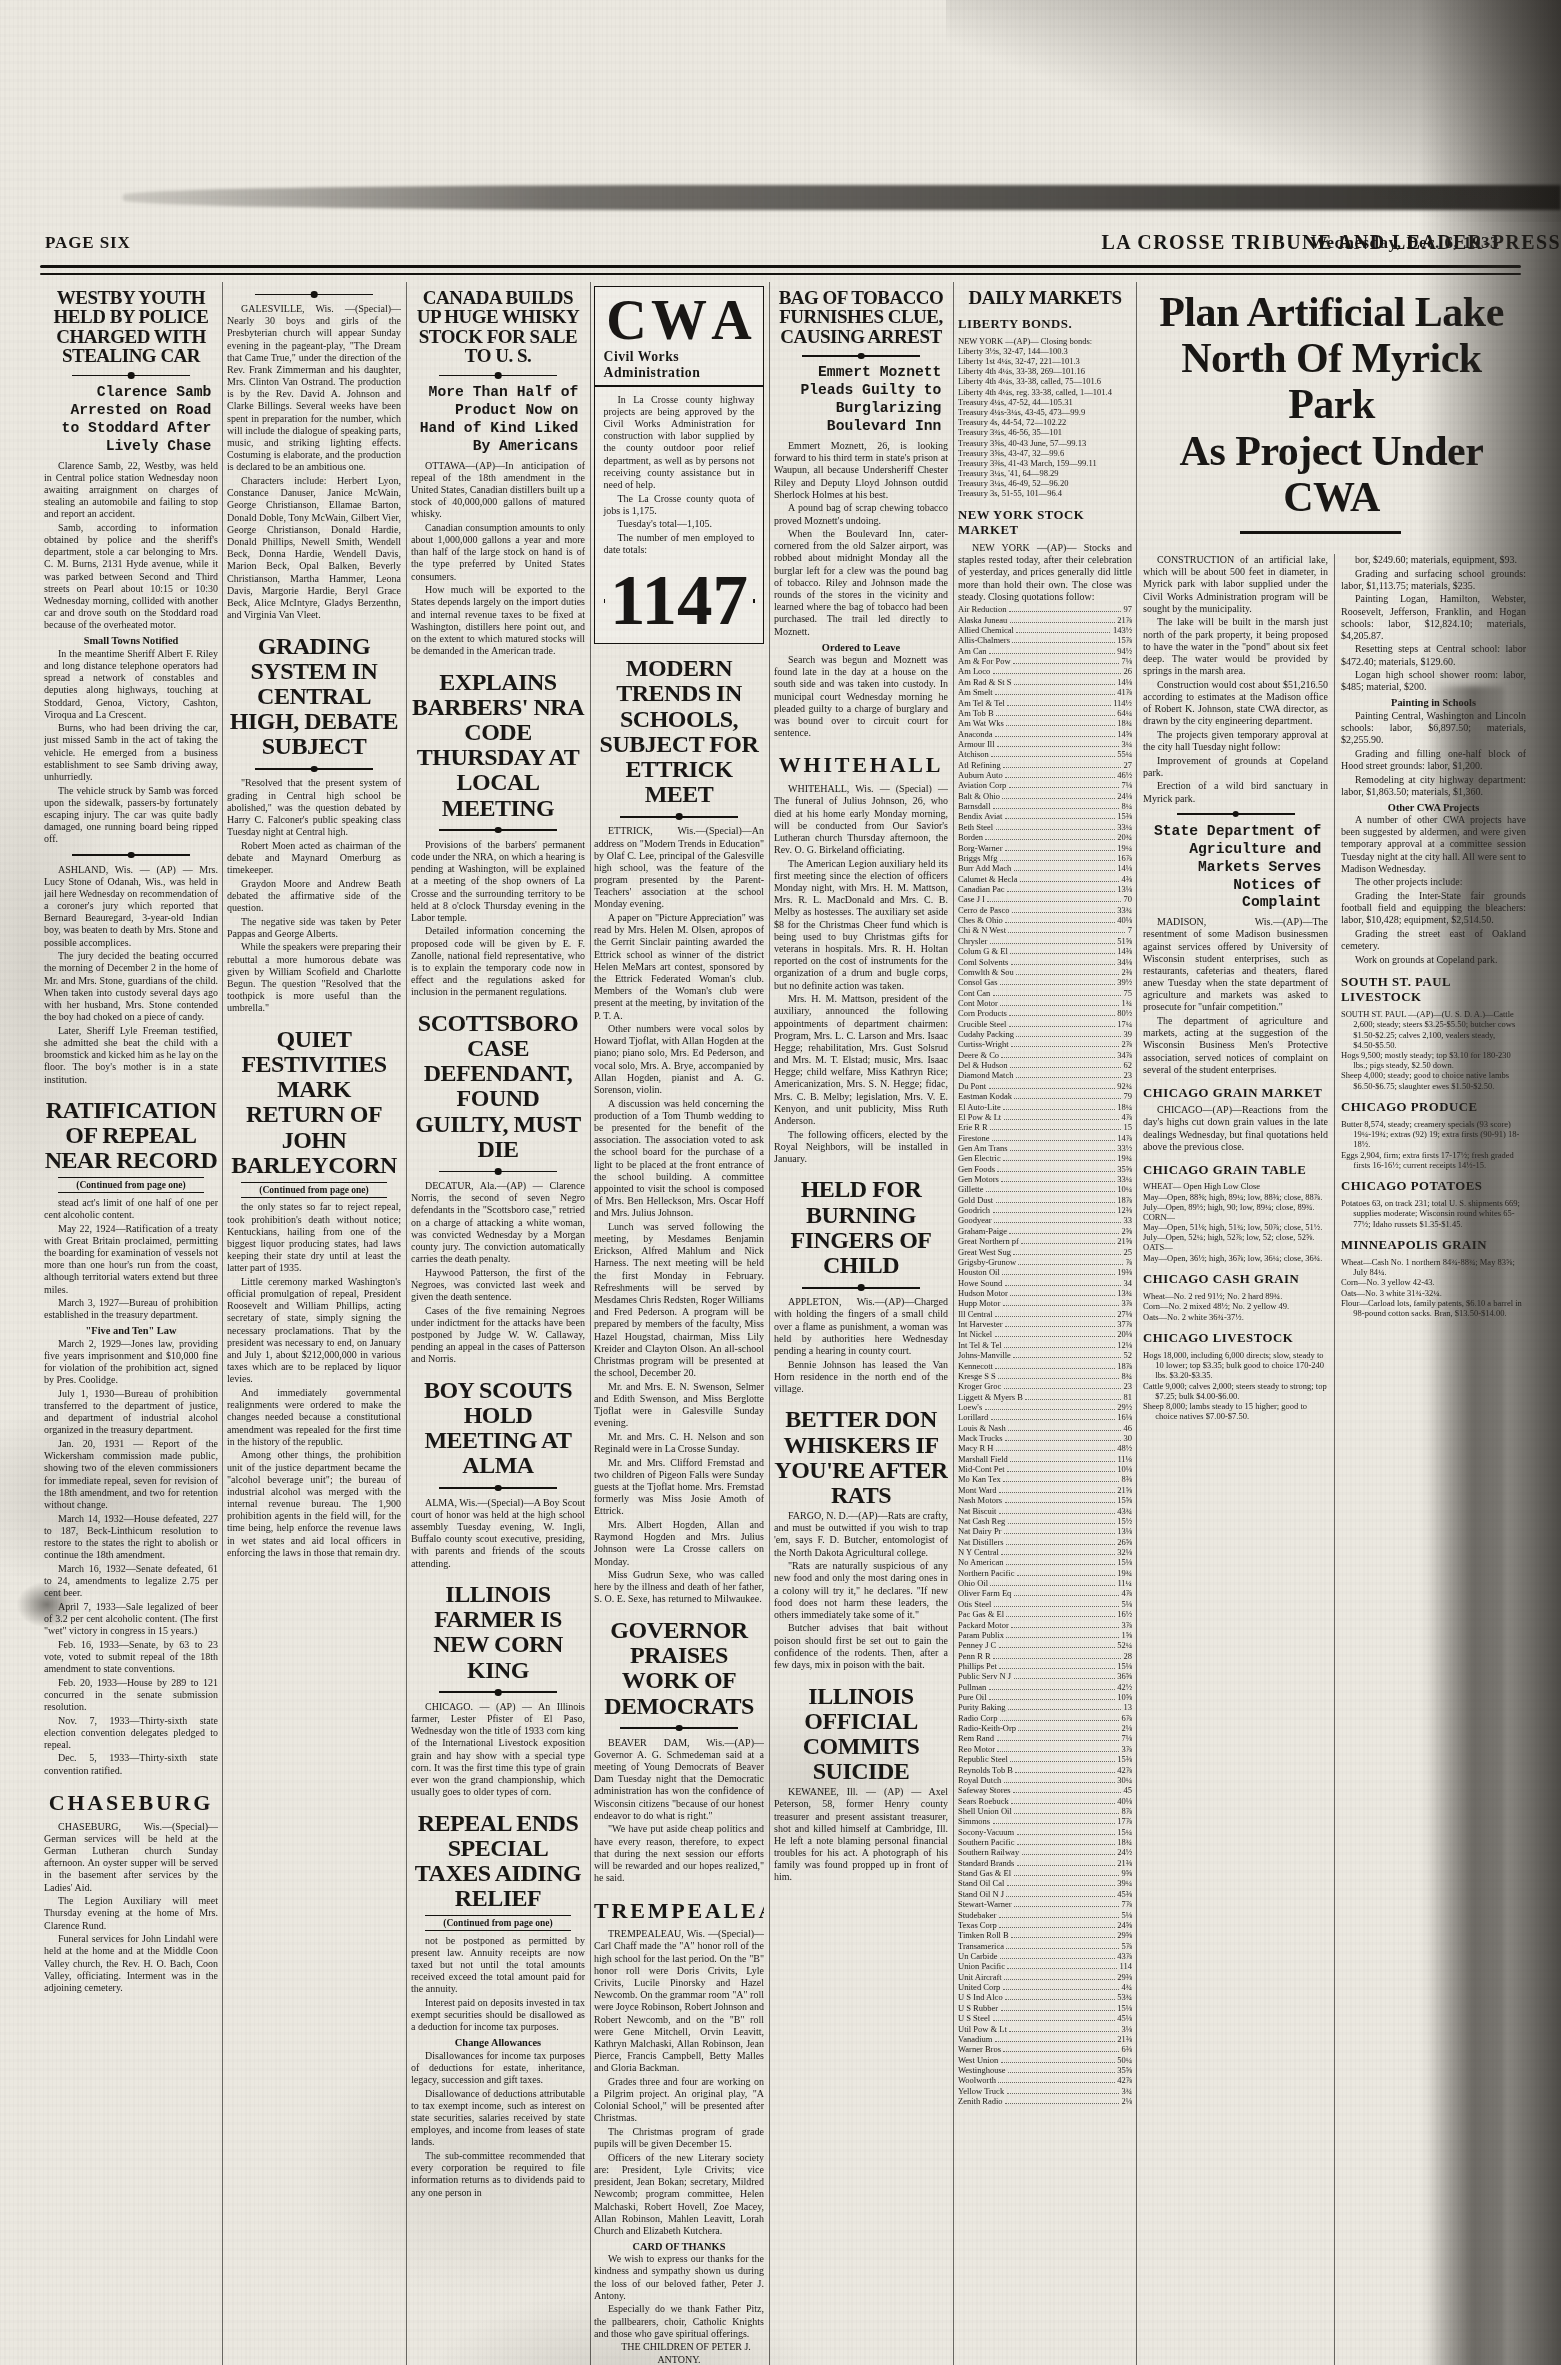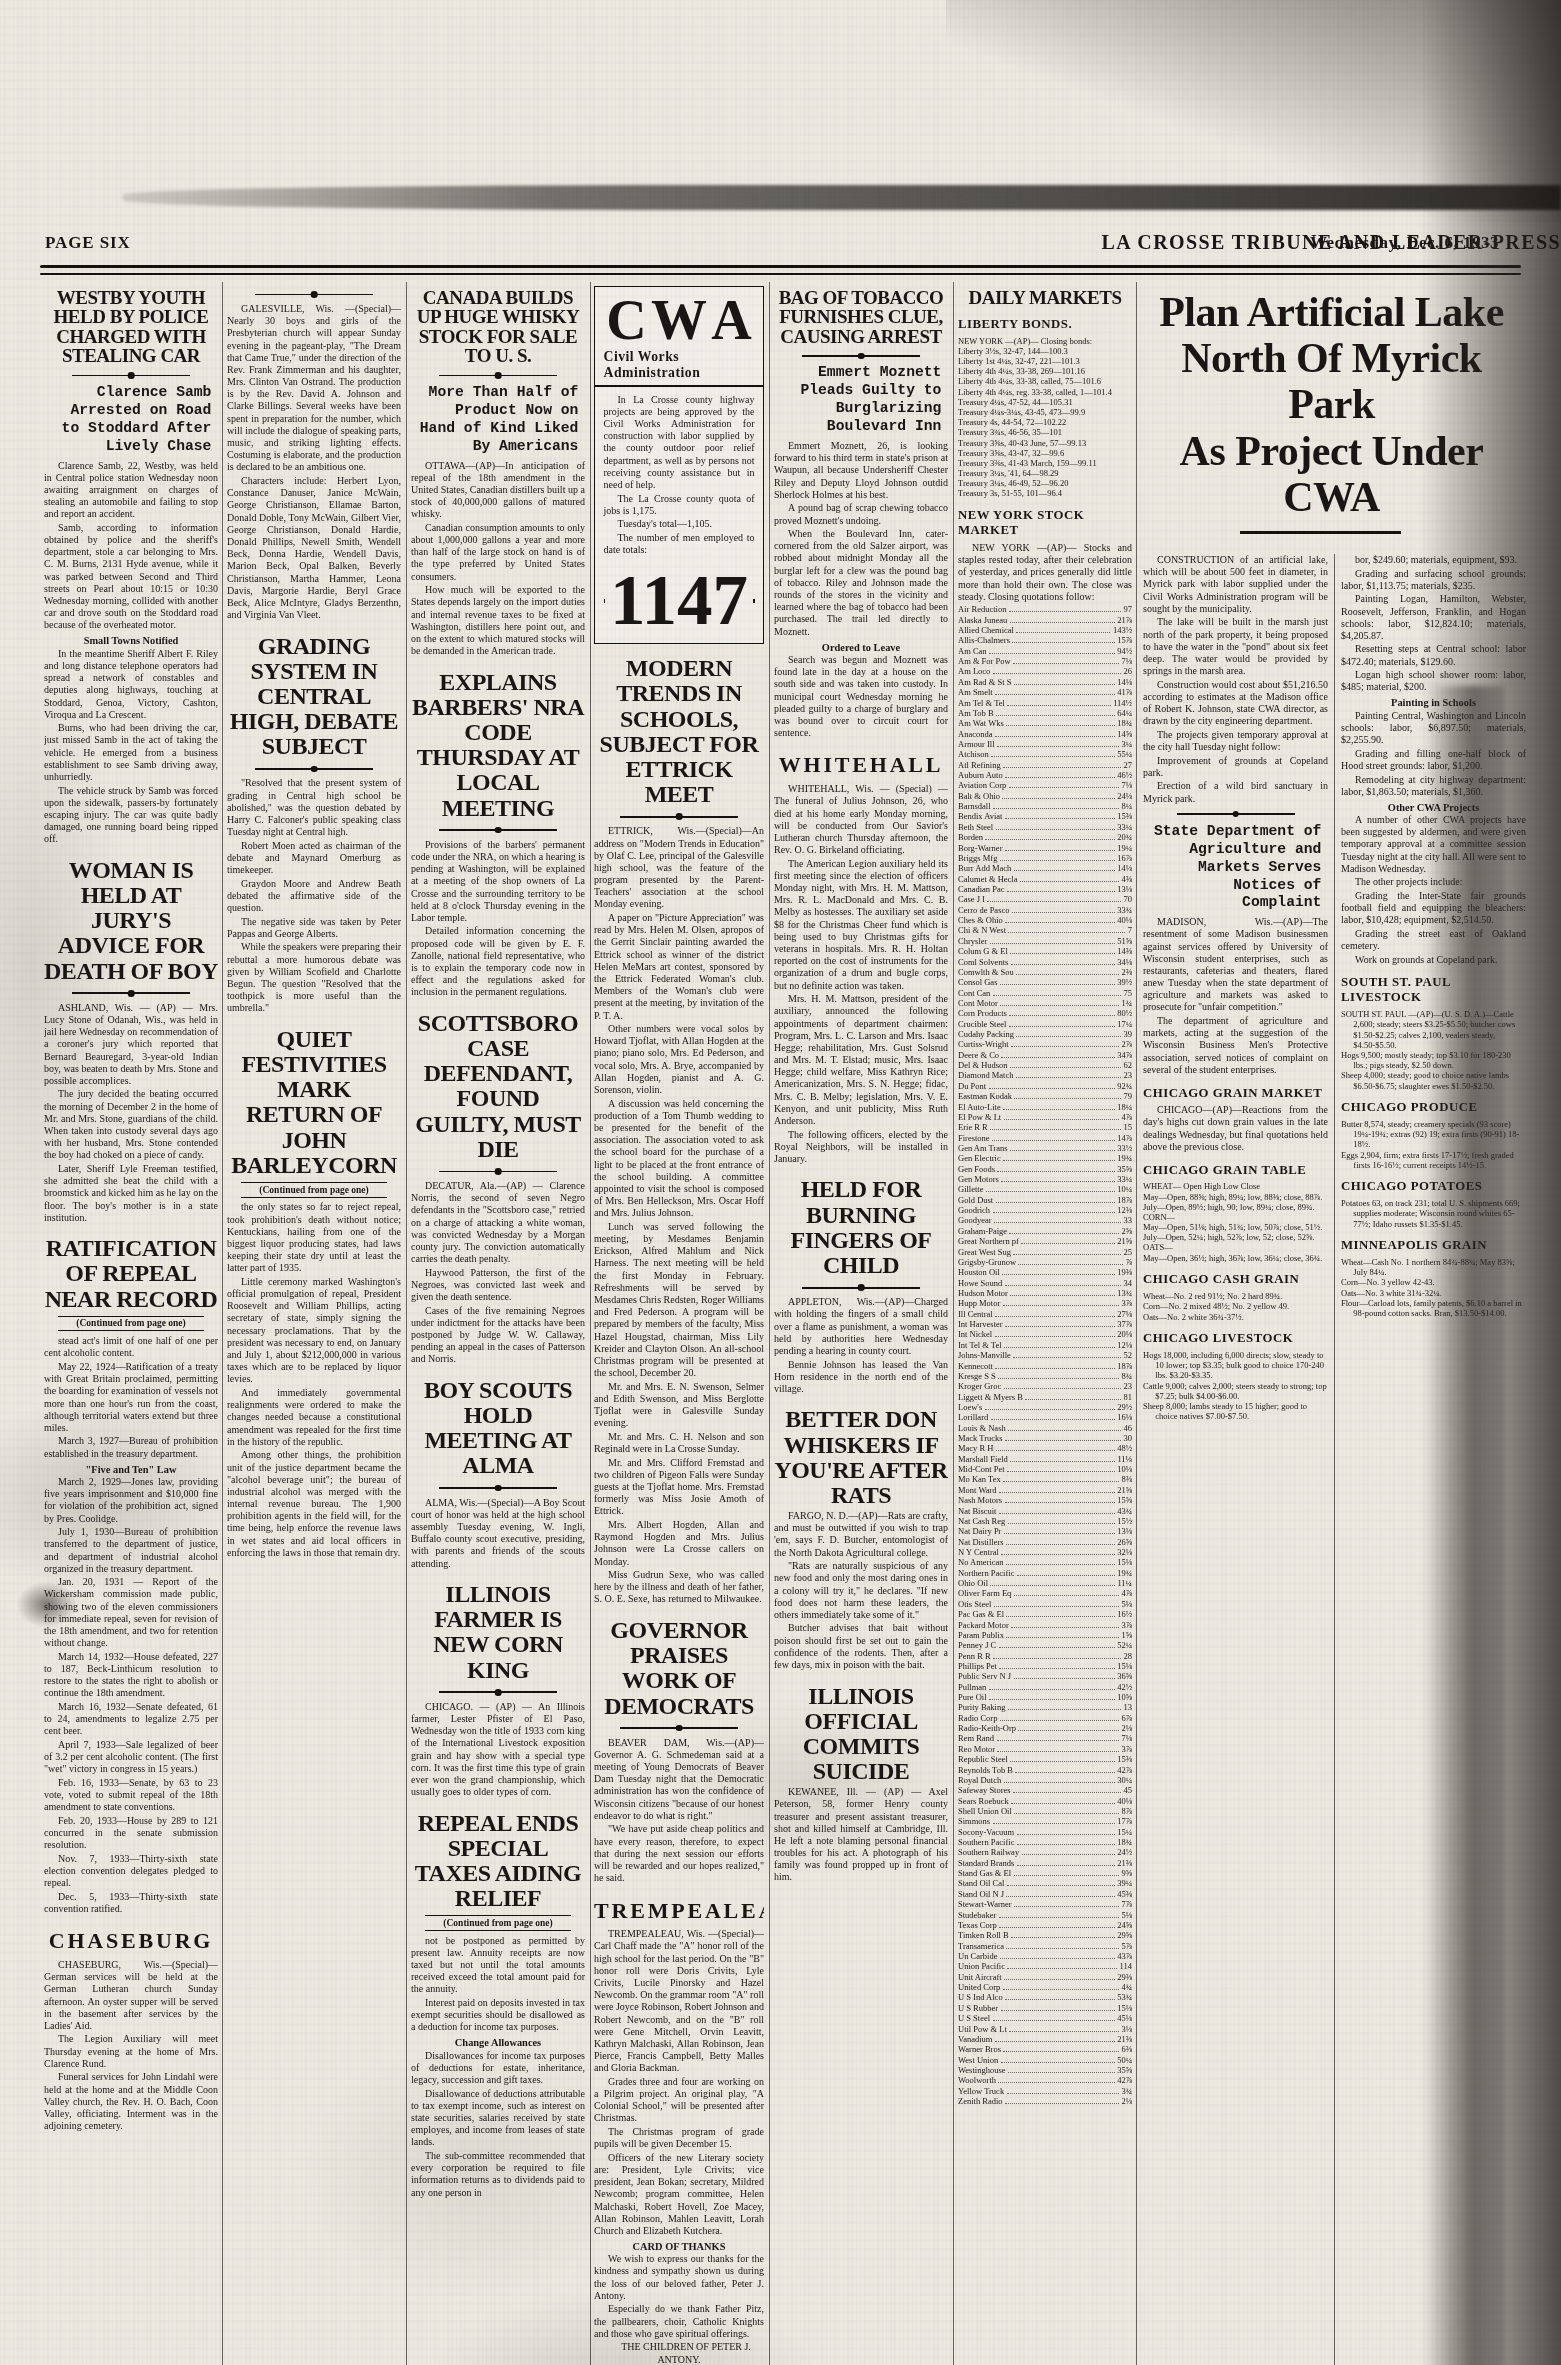--- a/index.html
+++ b/index.html
@@ -79,21 +79,20 @@
   <div class="col" id="col1" style="left:44px;width:174px;">
       <div class="h1">WESTBY YOUTH HELD BY POLICE CHARGED WITH STEALING CAR</div>
       <div class="rule"></div>
       <div class="h2">Clarence Samb Arrested on Road to Stoddard After Lively Chase</div>
       <p class="p">Clarence Samb, 22, Westby, was held in Central police station Wednesday noon awaiting arraignment on charges of stealing an automobile and failing to stop and report an accident.</p>
       <p class="p">Samb, according to information obtained by police and the sheriff's department, stole a car belonging to Mrs. C. M. Burns, 2131 Hyde avenue, while it was parked between Second and Third streets on Pearl about 10:15 or 10:30 Wednesday morning, collided with another car and drove south on the Stoddard road because of the overheated motor.</p>
       <div class="sub">Small Towns Notified</div>
       <p class="p">In the meantime Sheriff Albert F. Riley and long distance telephone operators had spread a network of constables and deputies along highways, touching at Stoddard, Genoa, Victory, Cashton, Viroqua and La Crescent.</p>
       <p class="p">Burns, who had been driving the car, just missed Samb in the act of taking the vehicle. He emerged from a business establishment to see Samb driving away, unhurriedly.</p>
       <p class="p">The vehicle struck by Samb was forced upon the sidewalk, passers-by fortunately escaping injury. The car was quite badly damaged, one running board being ripped off.</p>
-      <div class="h1b">WOMAN IS HELD AT JURY'S ADVICE FOR DEATH OF BOY</div>
       <div class="rule"></div>
       <p class="p">ASHLAND, Wis. — (AP) — Mrs. Lucy Stone of Odanah, Wis., was held in jail here Wednesday on recommendation of a coroner's jury which reported that Bernard Beauregard, 3-year-old Indian boy, was beaten to death by Mrs. Stone and possible accomplices.</p>
       <p class="p">The jury decided the beating occurred the morning of December 2 in the home of Mr. and Mrs. Stone, guardians of the child. When taken into custody several days ago with her husband, Mrs. Stone contended the boy had choked on a piece of candy.</p>
       <p class="p">Later, Sheriff Lyle Freeman testified, she admitted she beat the child with a broomstick and kicked him as he lay on the floor. The boy's mother is in a state institution.</p>
       <div class="h1b">RATIFICATION OF REPEAL NEAR RECORD</div>
       <div class="cont">(Continued from page one)</div>
       <p class="p">stead act's limit of one half of one per cent alcoholic content.</p>
       <p class="p">May 22, 1924—Ratification of a treaty with Great Britain proclaimed, permitting the boarding for examination of vessels not more than one hour's run from the coast, although territorial waters extend but three miles.</p>
       <p class="p">March 3, 1927—Bureau of prohibition established in the treasury department.</p>
       <div class="sub">"Five and Ten" Law</div>

